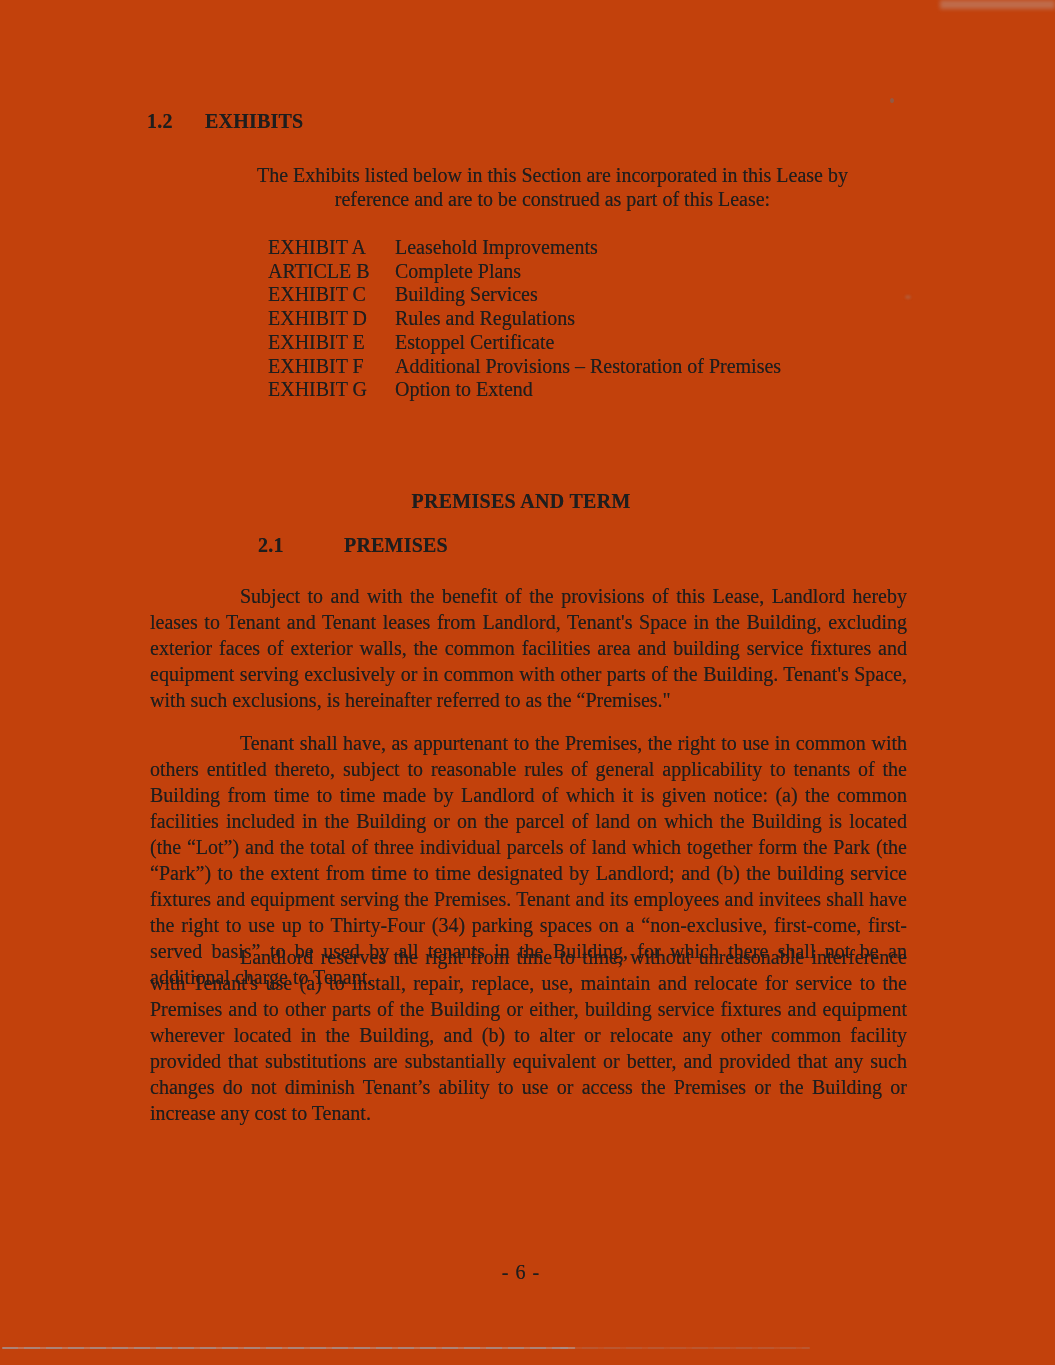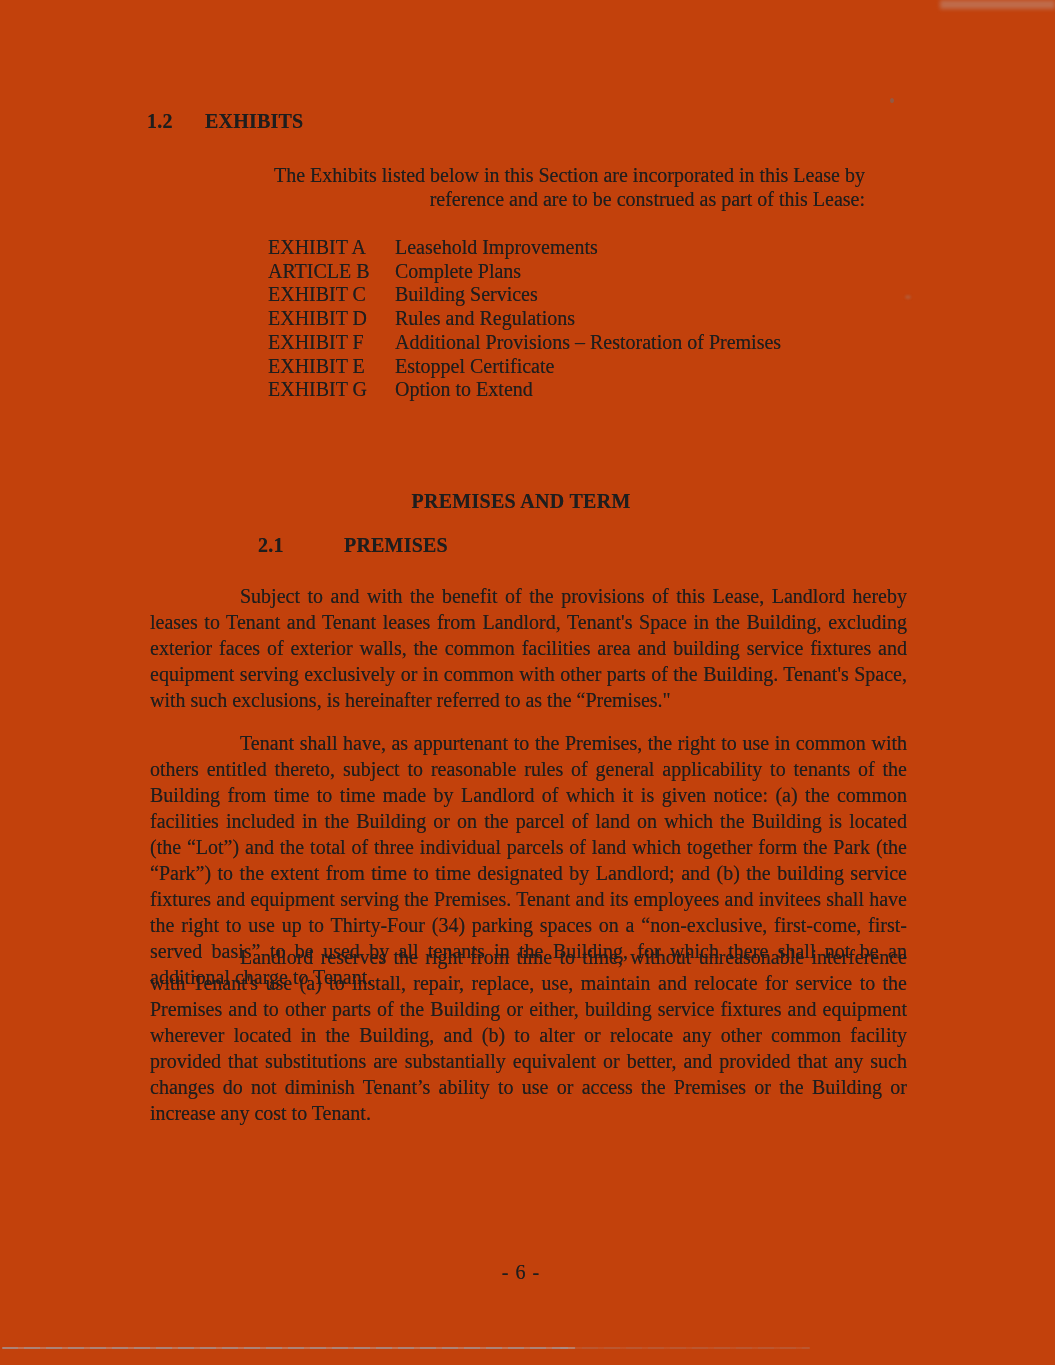--- a/index.html
+++ b/index.html
@@ -38,21 +38,21 @@
   .sec-num { display: inline-block; }
 
   .intro {
     position: absolute;
     left: 240px;
     top: 163px;
     width: 625px;
     margin: 0;
     font-size: 20px;
     line-height: 24.2px;
-    text-align: right;
+    text-align: center;
   }
 
   .exhibit-list {
     position: absolute;
     left: 240px;
     top: 236px;
     width: 640px;
     font-size: 20px;
     line-height: 23.7px;
   }
@@ -169,26 +169,26 @@
     </div>
     <div class="exhibit-row txt">
       <span class="exhibit-label">EXHIBIT C</span>
       <span class="exhibit-title">Building Services</span>
     </div>
     <div class="exhibit-row txt">
       <span class="exhibit-label">EXHIBIT D</span>
       <span class="exhibit-title">Rules and Regulations</span>
     </div>
     <div class="exhibit-row txt">
+      <span class="exhibit-label">EXHIBIT E</span>
+      <span class="exhibit-title">Estoppel Certificate</span>
+    </div>
+    <div class="exhibit-row txt">
       <span class="exhibit-label">EXHIBIT F</span>
       <span class="exhibit-title">Additional Provisions – Restoration of Premises</span>
-    </div>
-    <div class="exhibit-row txt">
-      <span class="exhibit-label">EXHIBIT E</span>
-      <span class="exhibit-title">Estoppel Certificate</span>
     </div>
     <div class="exhibit-row txt">
       <span class="exhibit-label">EXHIBIT G</span>
       <span class="exhibit-title">Option to Extend</span>
     </div>
   </div>
 
   <div class="article-subheading txt">PREMISES AND TERM</div>
 
   <div class="sec-heading sec-21 txt">

